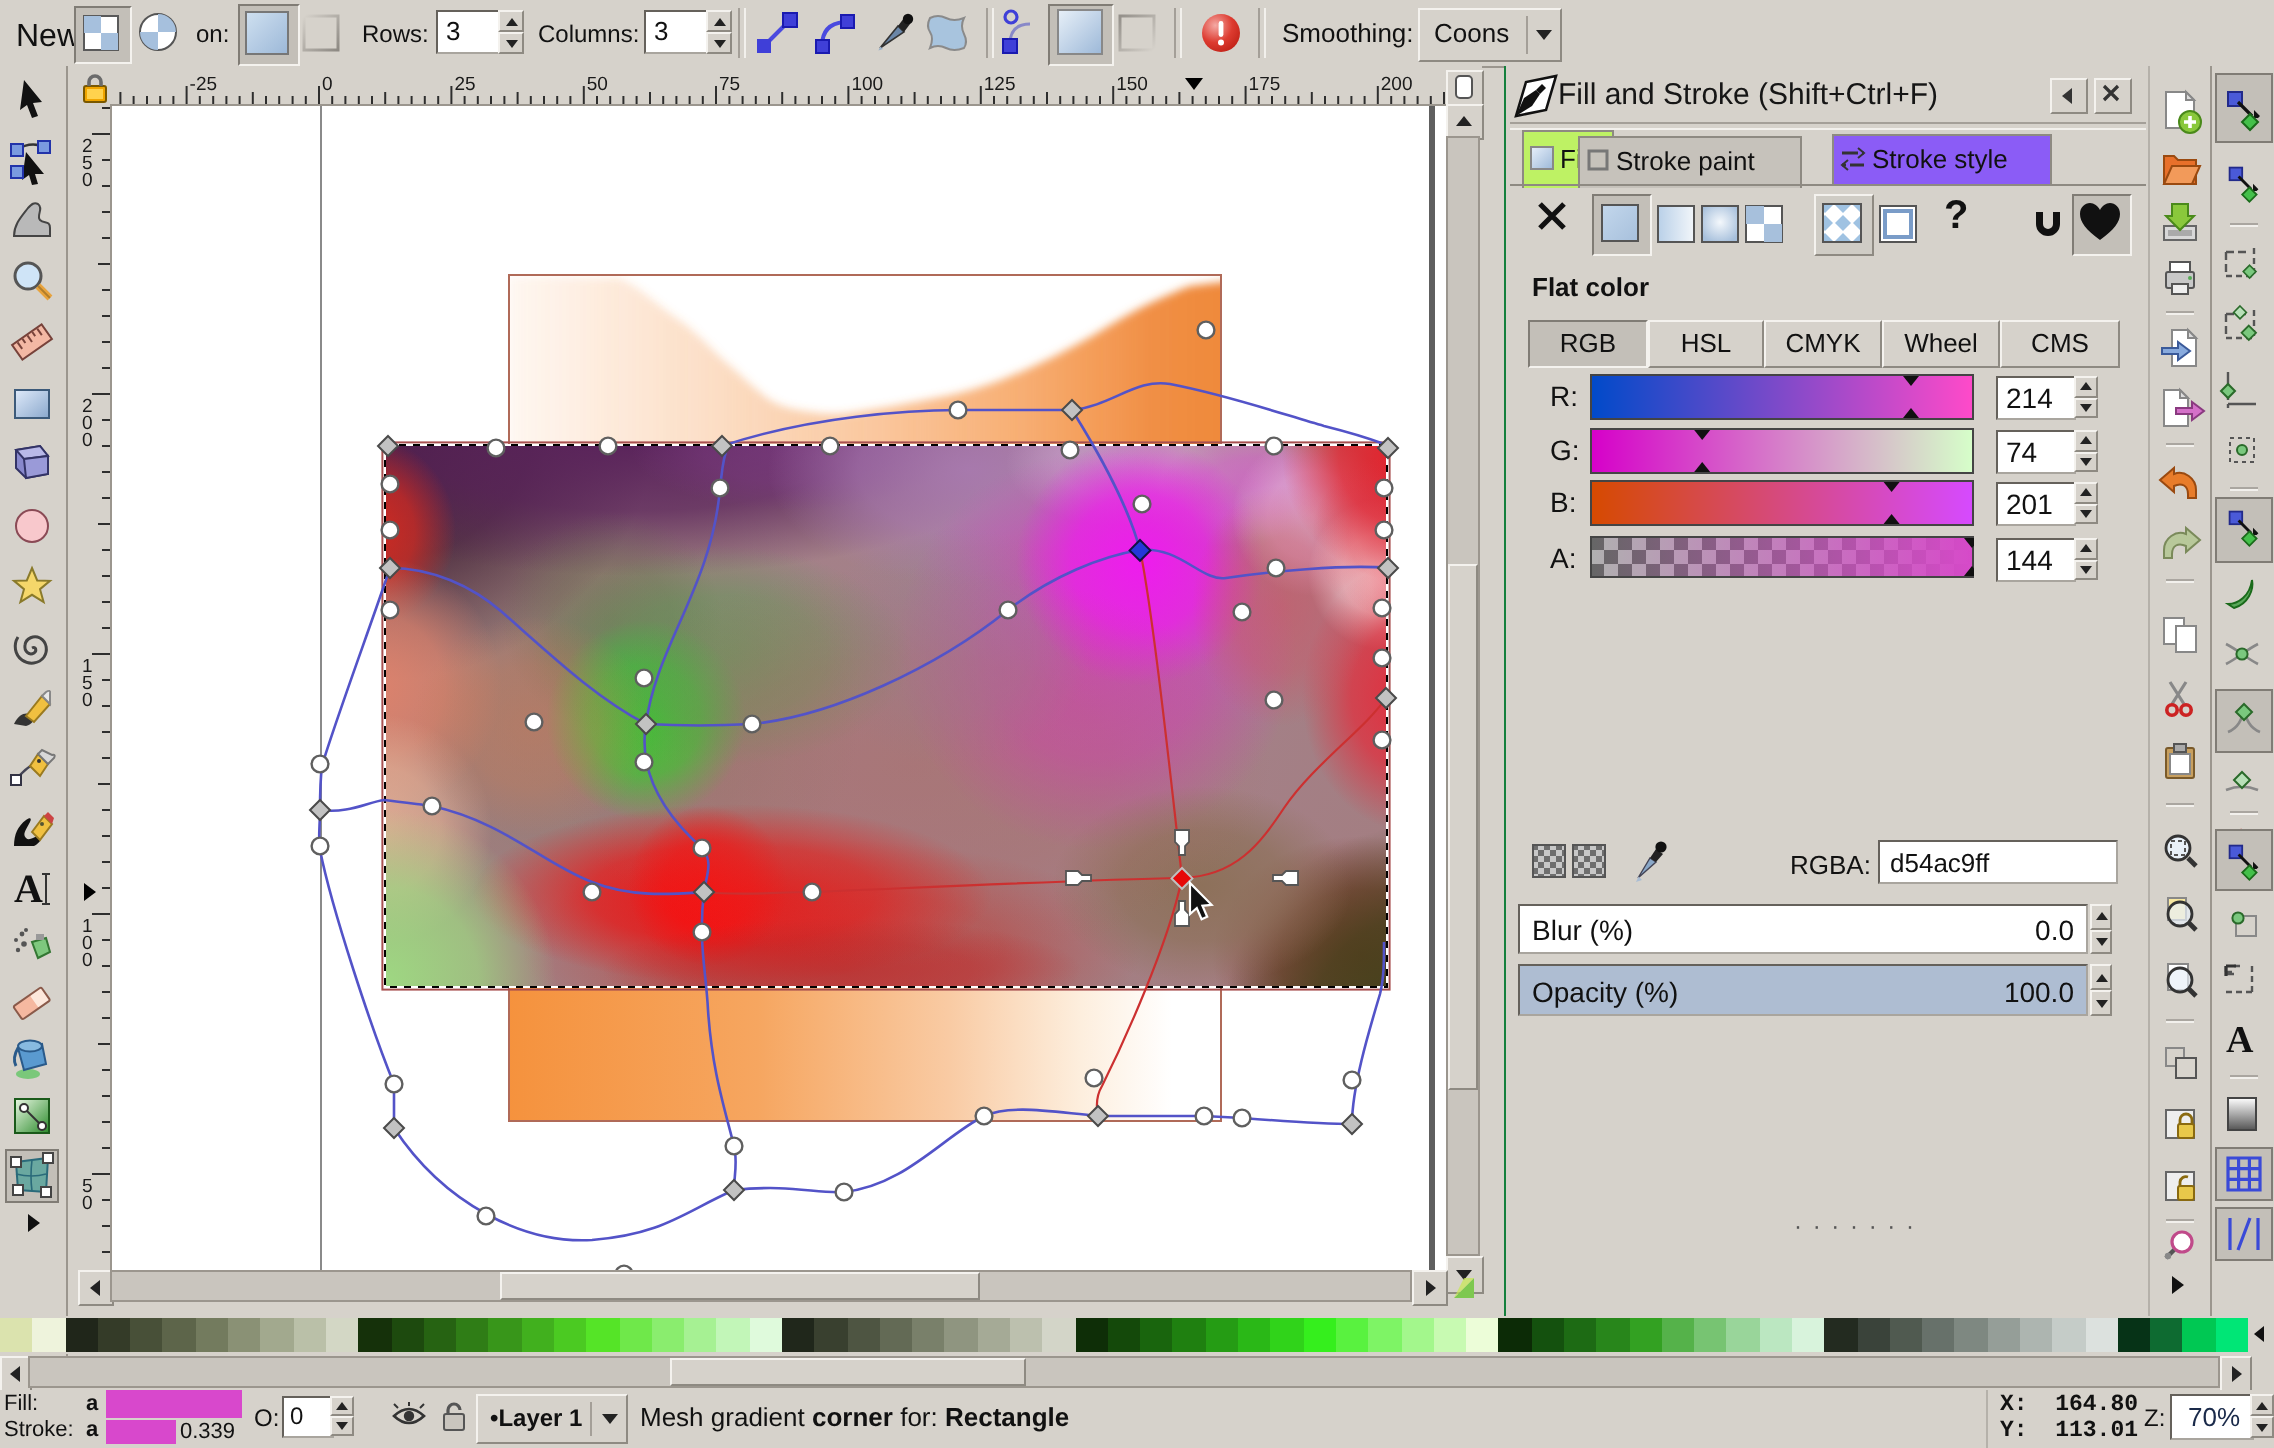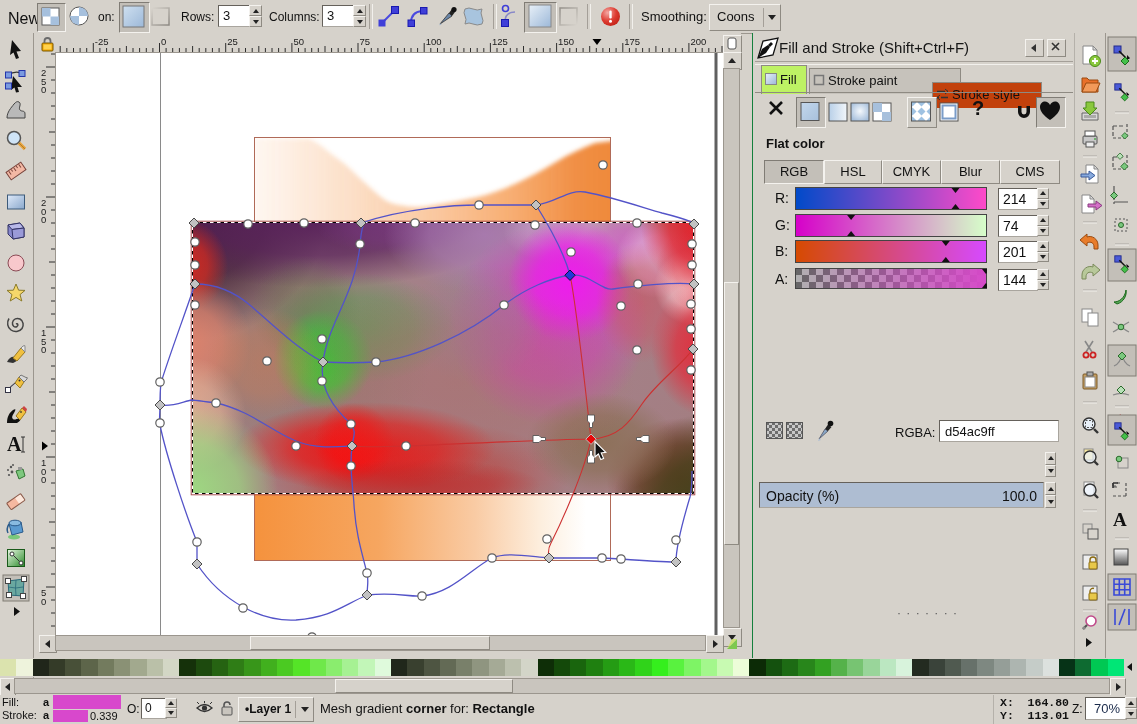--- a/index.html
+++ b/index.html
@@ -899,27 +899,27 @@
         <defs>
           <linearGradient id="pt-f" x1="0" y1="0" x2="1" y2="1">
             <stop offset="0" stop-color="#e8f0fa"></stop>
             <stop offset="1" stop-color="#9cb8d8"></stop>
           </linearGradient>
         </defs>
         <rect x="0.5" y="0.5" width="11" height="11" fill="url(#pt-f)" stroke="#888"></rect>
       </svg>
     <span style="position:absolute;left:18px;top:6px;font-size:13px;">Fill</span>
   </div>
-  <div class="ab" style="left:56px;top:35px;width:110px;height:25px;background:#c6c2bb;border:1px solid #8e8a82;border-bottom:none;padding-left:40px;">
+  <div class="ab" style="left:36px;top:35px;width:110px;height:25px;background:#c6c2bb;border:1px solid #8e8a82;border-bottom:none;">
     <svg width="12" height="12" style="position:absolute;left:3px;top:5px;">
         <rect x="1.5" y="1.5" width="9" height="9" fill="none" stroke="#777" stroke-width="1.5"></rect>
       </svg>
     <span style="position:absolute;left:18px;top:4px;font-size:13px;">Stroke paint</span>
   </div>
-  <div class="ab" style="left:163px;top:49px;width:108px;height:25px;background:#c2410c;border:1px solid #8e8a82;border-bottom:none;margin-left:16px;">
+  <div class="ab" style="left:163px;top:34px;width:108px;height:25px;background:#8b5cf6;border:1px solid #8e8a82;border-bottom:none;">
     <svg width="13" height="13" style="position:absolute;left:3px;top:5px;">
         <path d="M1,3.5 h8 M11,3.5 h1 M1,9.5 h2 M5,9.5 h7" stroke="#333" stroke-width="1.4"></path>
         <path d="M9,1 l3,2.5 l-3,2.5 M4,7 l-3,2.5 l3,2.5" fill="none" stroke="#333" stroke-width="1"></path>
       </svg>
     <span style="position:absolute;left:19px;top:4px;font-size:13px;">Stroke style</span>
   </div>
   <div class="ab" style="left:2px;top:59px;width:318px;height:1px;background:#8e8a82;"></div>
 
   <svg width="16" height="16" style="position:absolute;left:15px;top:67px;">
       <path d="M2,2 L14,14 M14,2 L2,14" stroke="#111" stroke-width="2.6"></path>
@@ -995,21 +995,21 @@
   <div class="btn pressed" style="left:11px;top:127px;width:58px;height:22px;">
       <span style="position:absolute;left:50%;transform:translateX(-50%);top:3px;font-size:13px;">RGB</span>
     </div>
   <div class="btn" style="left:71px;top:127px;width:56px;height:22px;">
       <span style="position:absolute;left:50%;transform:translateX(-50%);top:3px;font-size:13px;">HSL</span>
     </div>
   <div class="btn" style="left:129px;top:127px;width:57px;height:22px;">
       <span style="position:absolute;left:50%;transform:translateX(-50%);top:3px;font-size:13px;">CMYK</span>
     </div>
   <div class="btn" style="left:188px;top:127px;width:57px;height:22px;">
-      <span style="position:absolute;left:50%;transform:translateX(-50%);top:3px;font-size:13px;">Blur</span>
+      <span style="position:absolute;left:50%;transform:translateX(-50%);top:3px;font-size:13px;">Wheel</span>
     </div>
   <div class="btn" style="left:247px;top:127px;width:58px;height:22px;">
       <span style="position:absolute;left:50%;transform:translateX(-50%);top:3px;font-size:13px;">CMS</span>
     </div>
 
   <div class="lbl" style="left:22px;top:157px;font-size:14px;">R:</div>
 <div class="ab" style="left:42px;top:154px;width:192px;height:23px;">
       <svg width="192" height="23">
         <defs>
           <linearGradient id="sl0" x1="0" y1="0" x2="1" y2="0">
@@ -1122,20 +1122,24 @@
         <path d="M10,11 L13,6.5 L16.5,9 L13,13 Z" fill="#222"></path>
         <circle cx="15.5" cy="5.5" r="2.8" fill="#111"></circle>
         <path d="M3,23 L6,22 L4.3,20.3 Z" fill="#aabdd4"></path>
       </svg>
     </div>
   <div class="lbl" style="left:142px;top:392px;font-size:13px;">RGBA:</div>
   <div class="field" style="left:186px;top:387px;width:118px;height:20px;">
       <span style="position:absolute;left:5px;top:3px;font-size:13px;">d54ac9ff</span>
     </div>
 
+  <div class="ab" style="left:6px;top:419px;width:285px;height:25px;background:#fff;border:1px solid;border-color:#65615b #a9a59e #a9a59e #65615b;box-sizing:border-box;">
+    <span style="position:absolute;left:6px;top:4px;font-size:14px;">Blur (%)</span>
+    <span style="position:absolute;right:6px;top:4px;font-size:14px;">0.0</span>
+  </div>
   <div class="spin" style="left:292px;top:419px;width:11px;height:25px;">
       <div class="u"></div>
       <div class="d"></div>
     </div>
 
   <div class="ab" style="left:6px;top:449px;width:285px;height:26px;background:#aebdd2;border:1px solid;border-color:#65615b #a9a59e #a9a59e #65615b;box-sizing:border-box;">
     <span style="position:absolute;left:6px;top:5px;font-size:14px;">Opacity (%)</span>
     <span style="position:absolute;right:6px;top:5px;font-size:14px;">100.0</span>
   </div>
   <div class="spin" style="left:292px;top:449px;width:11px;height:26px;">

